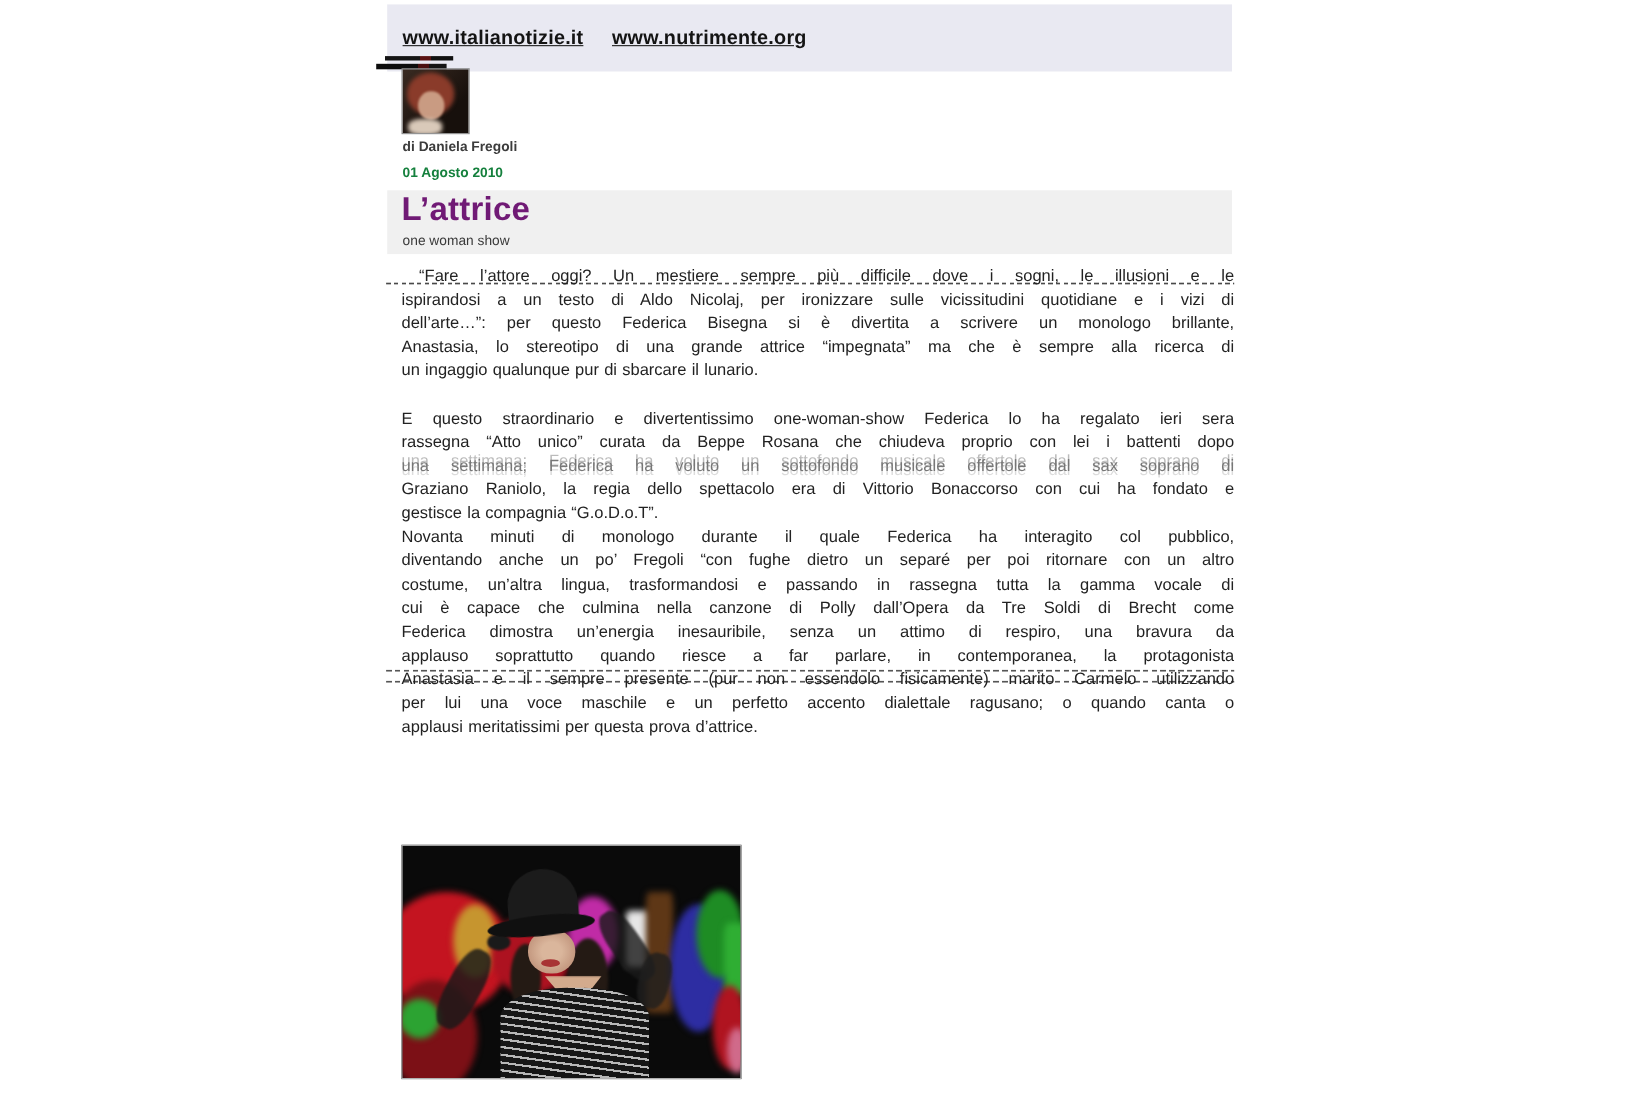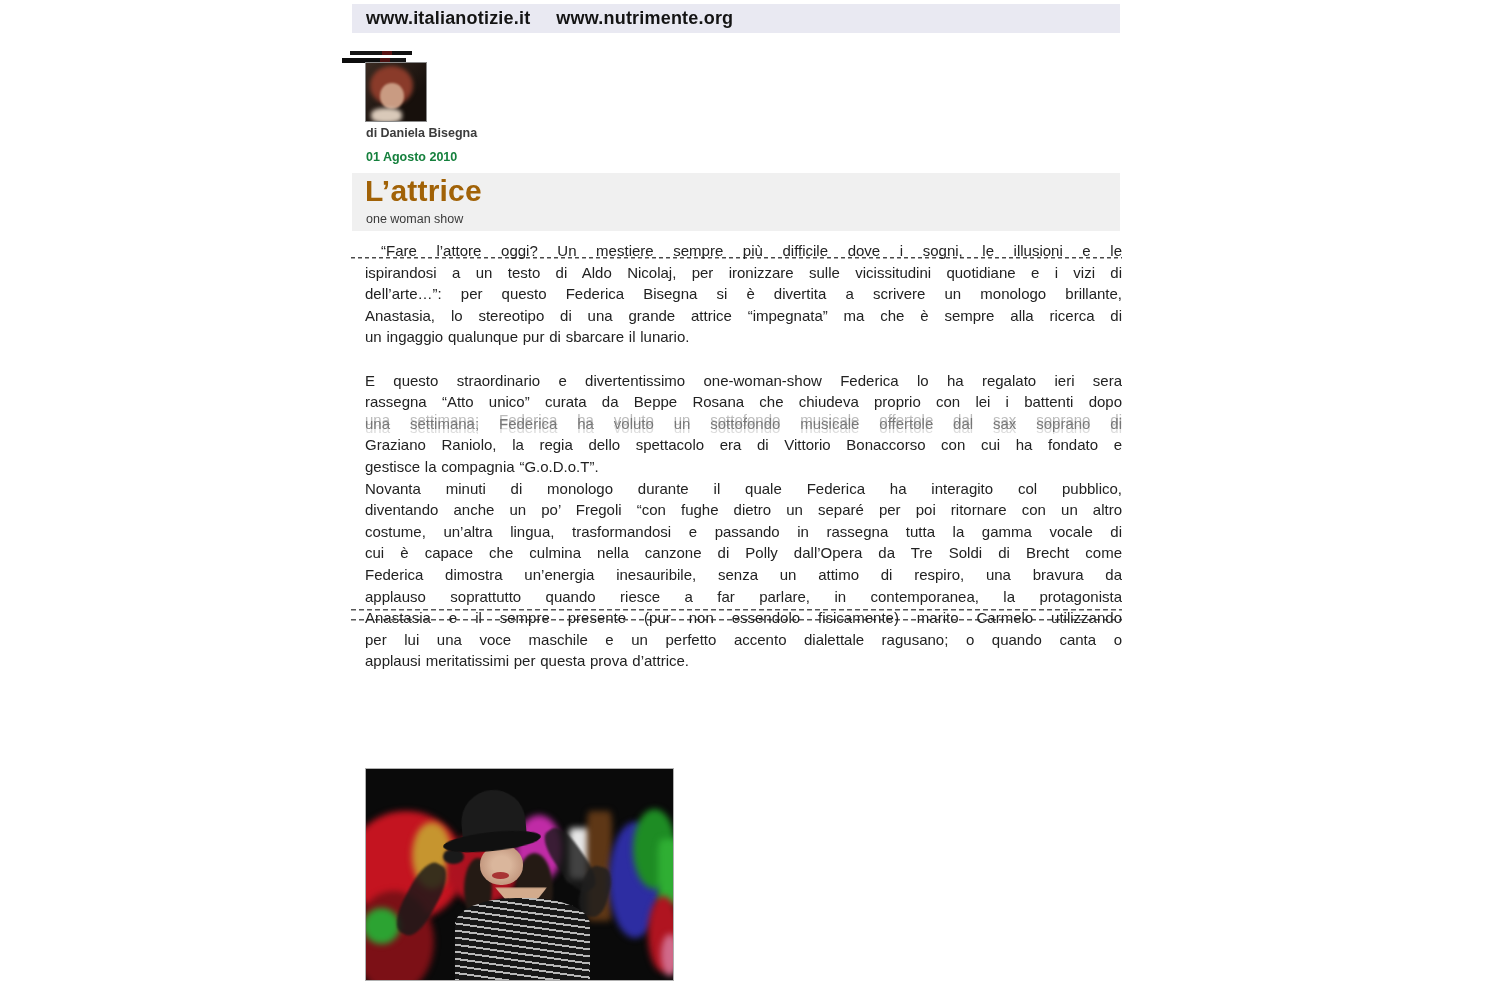--- a/index.html
+++ b/index.html
@@ -1,21 +1,21 @@
 <!DOCTYPE html>
 <html><head>
 <meta charset="utf-8">
 <style>
   html,body{margin:0;padding:0;background:#ffffff;}
   .page{position:relative;width:1500px;height:1000px;background:#ffffff;overflow:hidden;
         font-family:"Liberation Sans","DejaVu Sans",sans-serif;color:#1f1f1f;}
 
   
-  .header-bar{position:absolute;left:352px;top:4px;width:768px;height:29px;
-              background:#e9e9f2;display:flex;align-items:center;}
+  .header-bar{position:absolute;left:352px;top:4px;width:768px;height:61px;
+              background:#e9e9f2;display:flex;align-items:center;text-decoration:underline;}
   .header-bar .site{font-weight:bold;font-size:18px;color:#141414;letter-spacing:.2px;}
   .header-bar .site.first{margin-left:14px;}
   .header-bar .site.second{margin-left:26px;}
 
   
   .artifact-1{position:absolute;left:350px;top:51px;width:62px;height:4px;
               background:linear-gradient(90deg,#151515 0 52%,#5a1212 52% 68%,#101010 68% 100%);}
   .artifact-2{position:absolute;left:342px;top:58px;width:64px;height:5px;
               background:linear-gradient(90deg,#0d0d0d 0 60%,#4a1010 60% 75%,#151515 75% 100%);}
 
@@ -28,21 +28,21 @@
                 border-radius:48%;filter:blur(1px);}
   .avatar .shoulder{position:absolute;left:8%;top:78%;width:52%;height:26%;background:#d9c9b9;
                 border-radius:40%;filter:blur(2px);}
 
   
   .byline{position:absolute;left:366px;top:126px;font-size:12.5px;font-weight:600;color:#3c3c3c;}
   .dateline{position:absolute;left:366px;top:150px;font-size:12.5px;font-weight:600;color:#15803d;}
 
   
   .title-bar{position:absolute;left:352px;top:173px;width:768px;height:58px;background:#f0f0f0;}
-  .title{position:absolute;left:13px;top:1px;font-size:30px;font-weight:bold;color:#a16207;letter-spacing:.2px;}
+  .title{position:absolute;left:13px;top:1px;font-size:30px;font-weight:bold;color:#701a75;letter-spacing:.2px;}
   .subtitle{position:absolute;left:14px;top:39px;font-size:12.5px;font-weight:normal;color:#3a3a3a;}
 
   
   .article-body{position:absolute;left:365px;top:240px;width:757px;font-size:15px;
                 line-height:21.6px;color:#222;}
   .para{margin:0;}
   .para.gap{margin-top:21.6px;}
   .ln{height:21.6px;overflow:hidden;text-align:justify;word-spacing:.6px;}
   .ln.just{text-align-last:justify;}
   .ln.last{text-align-last:left;}
@@ -112,21 +112,21 @@
 
   <div class="artifact-1"></div>
   <div class="artifact-2"></div>
 
   <div class="avatar">
     <div class="hair"></div>
     <div class="face"></div>
     <div class="shoulder"></div>
   </div>
 
-  <div class="byline">di Daniela Bisegna</div>
+  <div class="byline">di Daniela Fregoli</div>
   <div class="dateline">01 Agosto 2010</div>
 
   <div class="title-bar">
     <div class="title">L’attrice</div>
     <div class="subtitle">one woman show</div>
   </div>
 
   <div class="article-body">
       <div class="para">
         <div class="ln just fx-dotunder ind">“Fare l’attore oggi? Un mestiere sempre più difficile dove i sogni, le illusioni e le</div>

